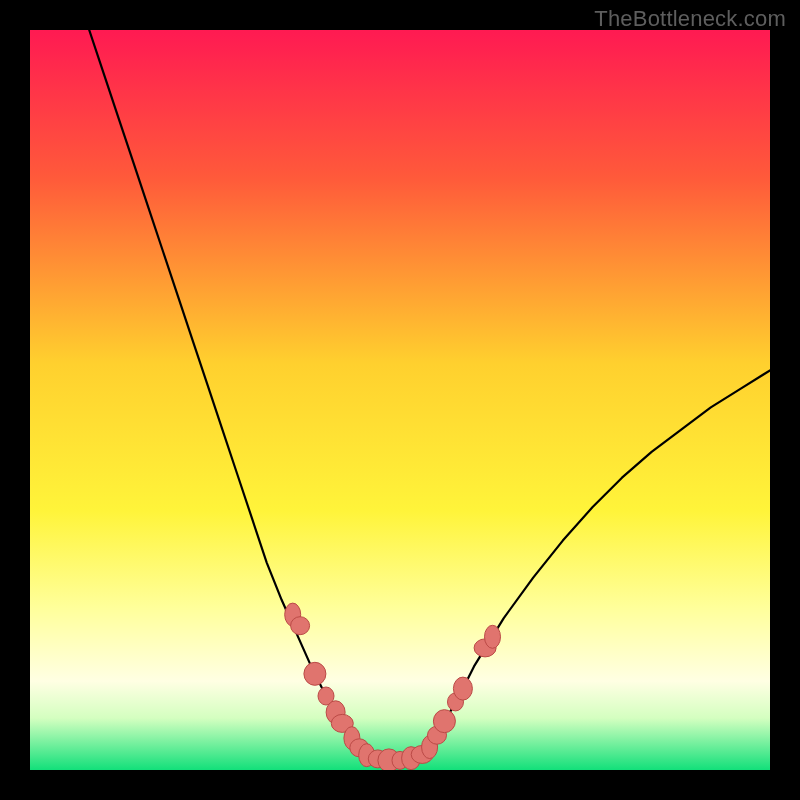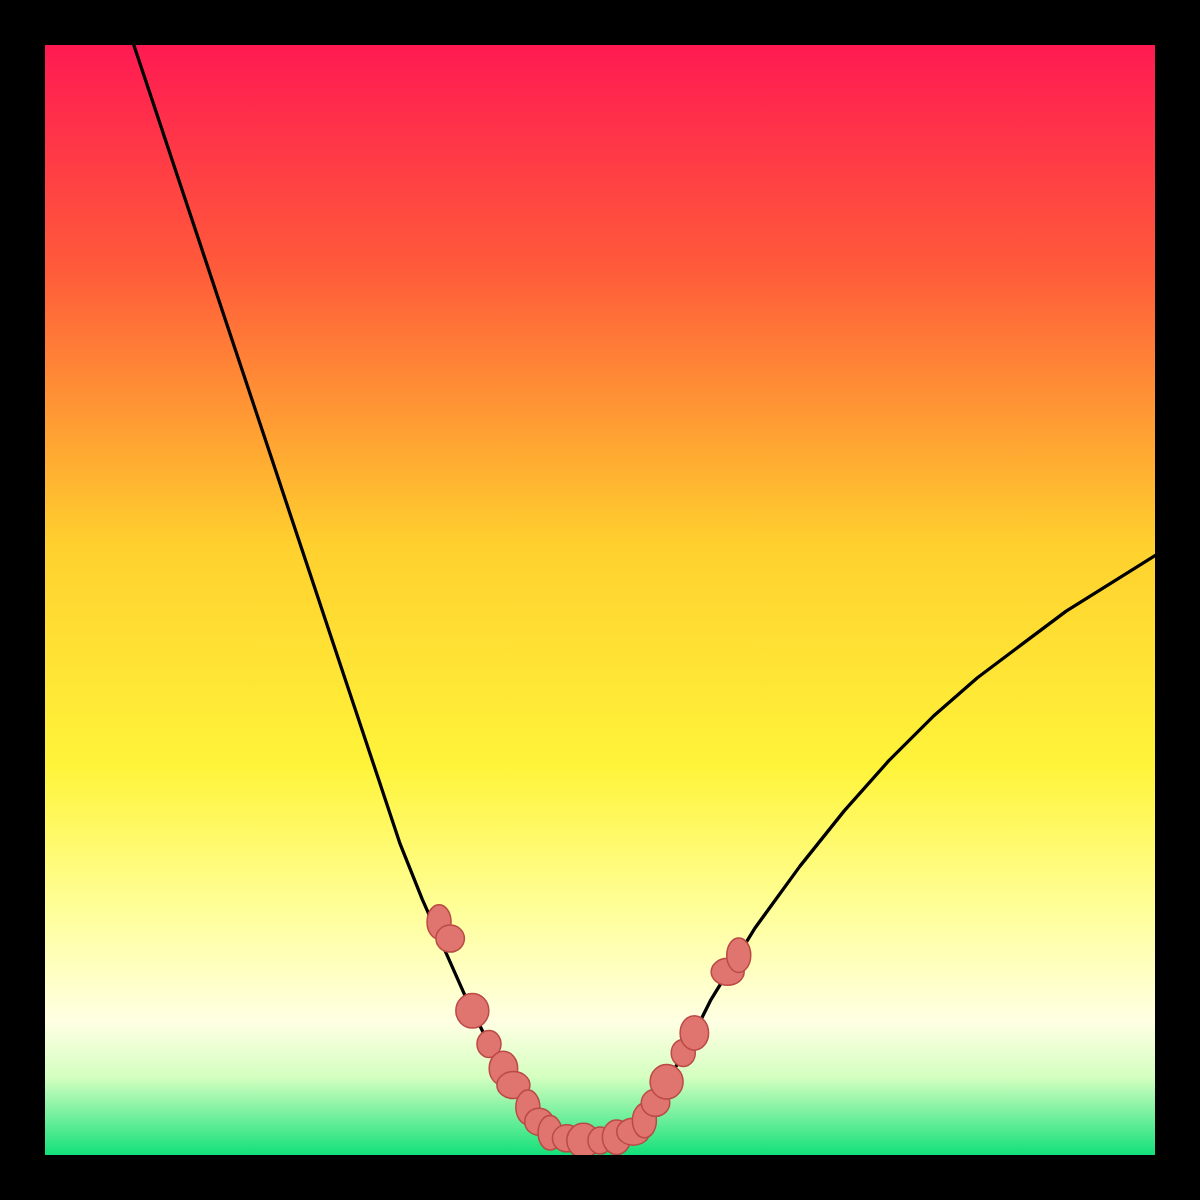--- a/index.html
+++ b/index.html
@@ -34,20 +34,21 @@
     color: #5e5e5e;
     letter-spacing: 0.2px;
   }
   svg { display: block; }
 </style>
 </head>
 <body>
 
 <div class="frame">
 
+  <div class="watermark">TheBottleneck.com</div>
 
   <div class="plot">
     <svg id="svg" width="740" height="740" viewBox="0 0 740 740">
         <defs>
           <linearGradient id="bg" x1="0" y1="0" x2="0" y2="1">
             <stop offset="0%" stop-color="#ff1a52"></stop>
             <stop offset="20%" stop-color="#ff5a3a"></stop>
             <stop offset="45%" stop-color="#ffd02e"></stop>
             <stop offset="65%" stop-color="#fff43a"></stop>
             <stop offset="78%" stop-color="#ffff9a"></stop>

